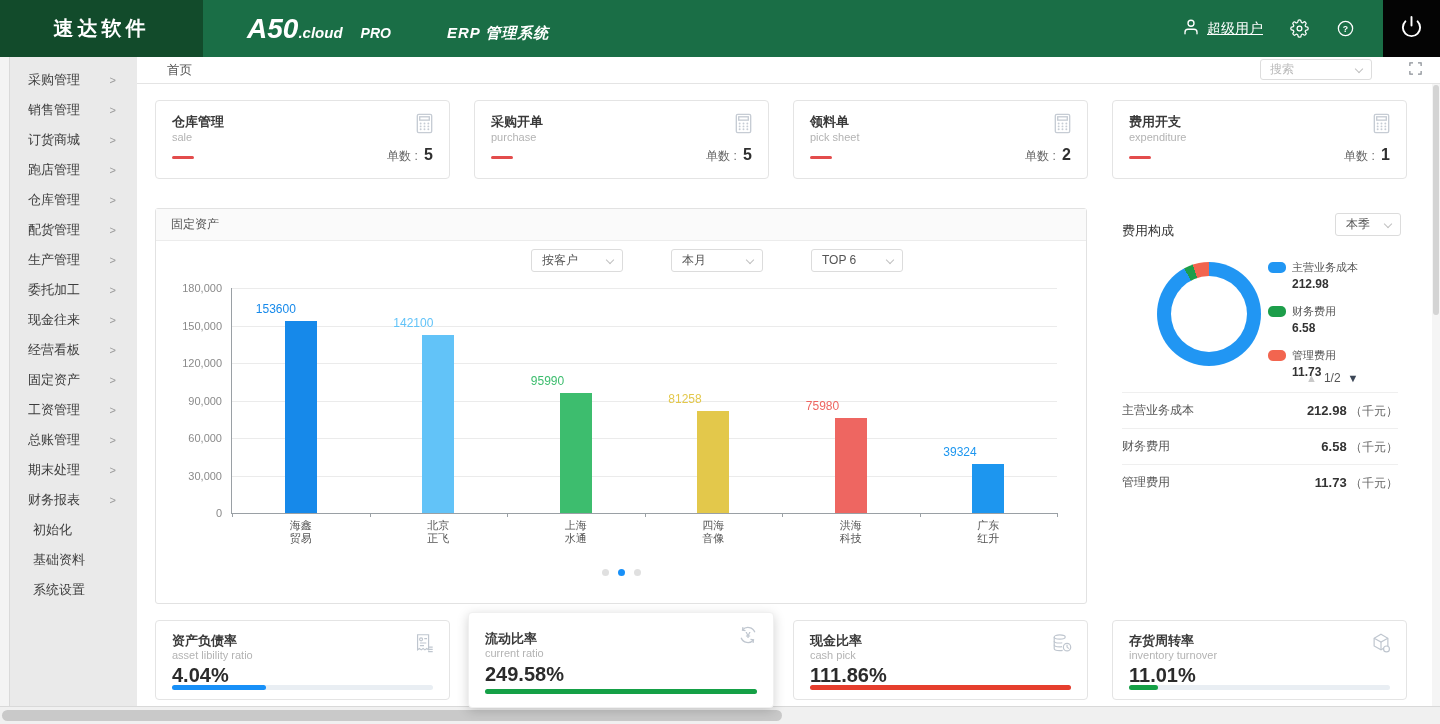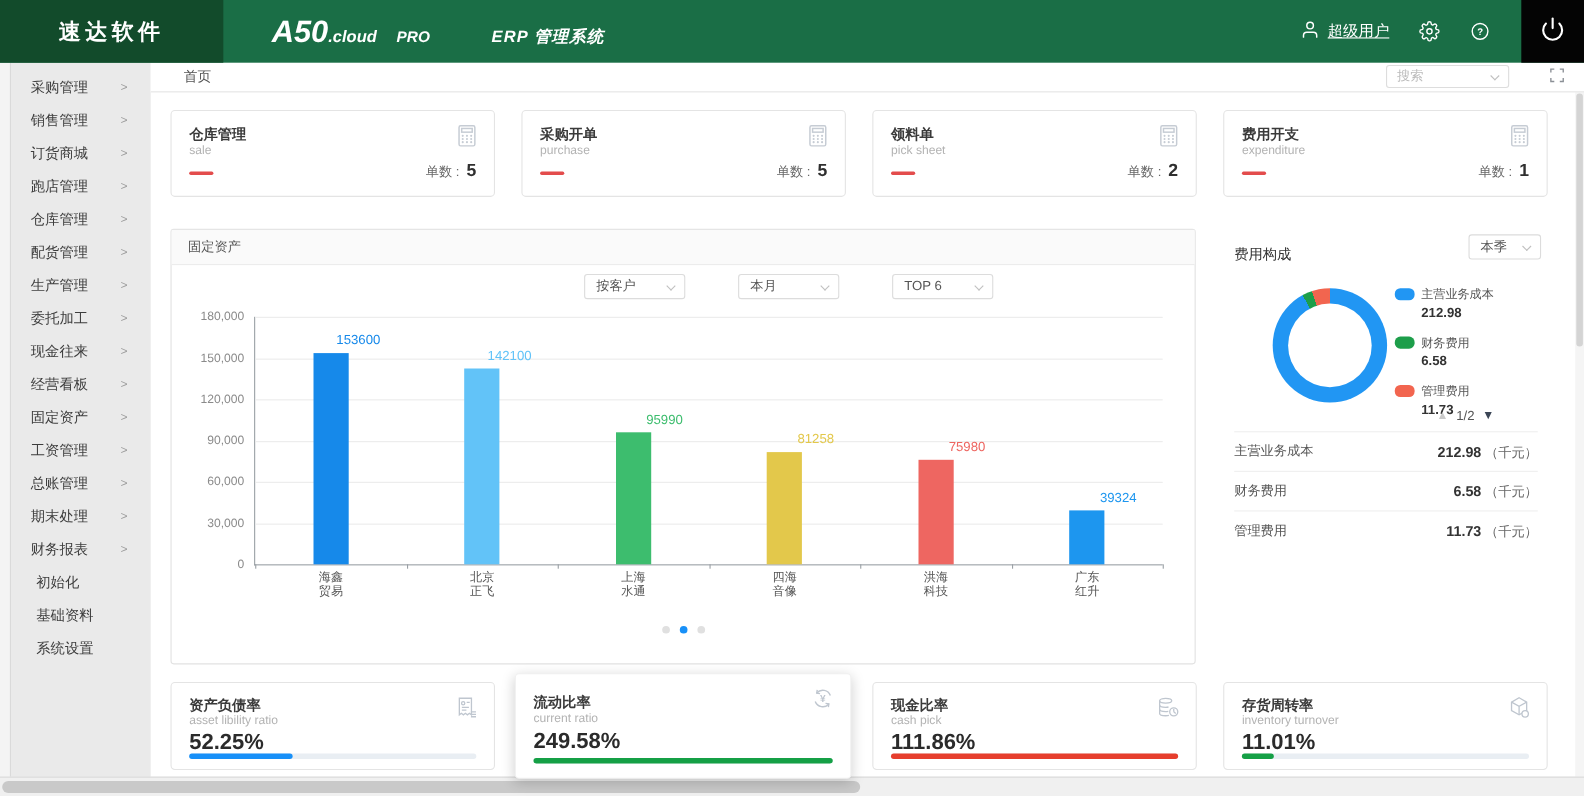--- a/index.html
+++ b/index.html
@@ -54,21 +54,21 @@
   .panel-hd{height:31px;line-height:31px;background:#fafafa;border-bottom:1px solid #ececec;padding-left:15px;
             font-size:12px;color:#555;}
   .select{position:absolute;height:23px;border:1px solid #dcdcdc;border-radius:3px;background:#fff;font-size:12px;
           color:#555;line-height:21px;padding-left:10px;box-sizing:border-box;cursor:pointer;}
   .select .caret{position:absolute;right:9px;top:7px;}
   .plot{position:absolute;left:75px;top:79px;width:825px;height:225px;
         border-left:1px solid #9aa0a5;border-bottom:1px solid #9aa0a5;}
   .gridline{position:absolute;left:0;right:0;height:1px;background:#ebebeb;}
   .ylabel{position:absolute;left:-72px;width:62px;text-align:right;font-size:11px;color:#8a8a8a;}
   .bar{position:absolute;bottom:0;width:32px;}
-  .bar-label{position:absolute;width:90px;text-align:right;font-size:12px;}
+  .bar-label{position:absolute;width:90px;text-align:left;font-size:12px;}
   .xtick{position:absolute;top:100%;width:1px;height:4px;background:#9aa0a5;}
   .xlabel{position:absolute;top:100%;margin-top:6px;width:74px;text-align:center;font-size:11px;color:#555;line-height:13px;}
   .dots{position:absolute;left:0;right:0;top:360px;display:flex;justify-content:center;gap:9px;}
   .dot{width:7px;height:7px;border-radius:50%;background:#e0e0e0;cursor:pointer;}
   .dot.active{background:#1890f8;}
 
   
   .expense-panel{position:absolute;left:1110px;top:208px;width:296px;height:396px;background:#fff;}
   .ep-title{position:absolute;left:12px;top:14px;font-size:13px;color:#333;}
   .ep-select{left:225px;top:5px;width:66px;}
@@ -365,21 +365,21 @@
         <div class="ep-row"><span>主营业务成本</span><span class="ep-row-val"><b>212.98</b><span> （千元）</span></span></div>
         <div class="ep-row"><span>财务费用</span><span class="ep-row-val"><b>6.58</b><span> （千元）</span></span></div>
         <div class="ep-row"><span>管理费用</span><span class="ep-row-val"><b>11.73</b><span> （千元）</span></span></div>
       </div>
   </aside>
 
   <div id="ratio-cards">
       <div class="ratio-card" style="left:155px">
         <div class="rc-title">资产负债率</div>
         <div class="rc-sub">asset libility ratio</div>
-        <div class="rc-val">52.25%</div>
+        <div class="rc-val">4.04%</div>
         <span class="rc-icon"><svg width="22" height="22" viewBox="0 0 24 24" fill="none" stroke="#bfc6cf" stroke-width="1.3">
             <path d="M5 3h12v16.5l-2-1.5-2 1.5-2-1.5-2 1.5-2-1.5-2 1.5z"></path>
             <circle cx="8.8" cy="8" r="1.6"></circle>
             <path d="M12.3 7.2h3M7.5 12h7M7.5 14.8h4.5"></path>
             <path d="M16.5 16.5h5M16.5 19h5M16.5 21.4h5"></path>
           </svg></span>
         <div class="rc-bar">
           <div class="rc-fill" style="width:36%;background:#1890f8"></div>
         </div>
       </div>

